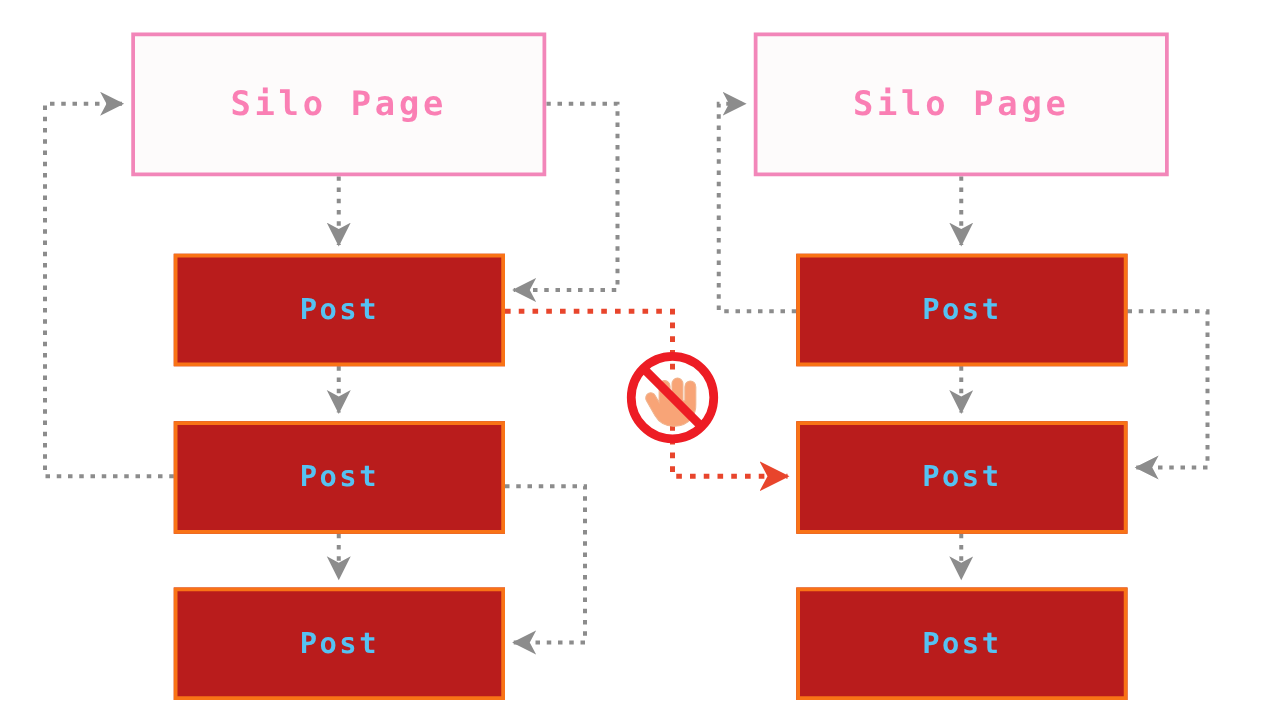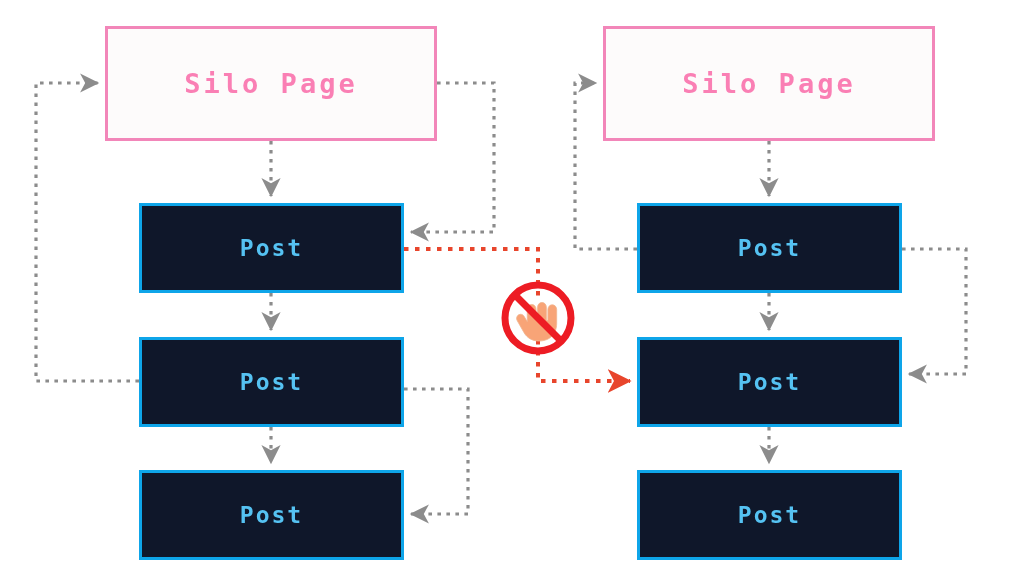--- a/index.html
+++ b/index.html
@@ -38,22 +38,22 @@
     background: #fdfbfb;
   }
   .node-silo .node-label {
     color: #fa7fb4;
     font-size: 27px;
     letter-spacing: 3px;
     font-weight: bold;
     font-family: "DejaVu Sans Mono", monospace;
   }
   .node-post {
-    border: 3px solid #0ea5e9;
-    background: #0f172a;
+    border: 3px solid #f97316;
+    background: #b91c1c;
   }
   .node-post .node-label {
     color: #55c2f2;
     font-size: 23px;
     letter-spacing: 2px;
     font-weight: bold;
     font-family: "DejaVu Sans Mono", monospace;
   }
   .node-label {
     user-select: none;

